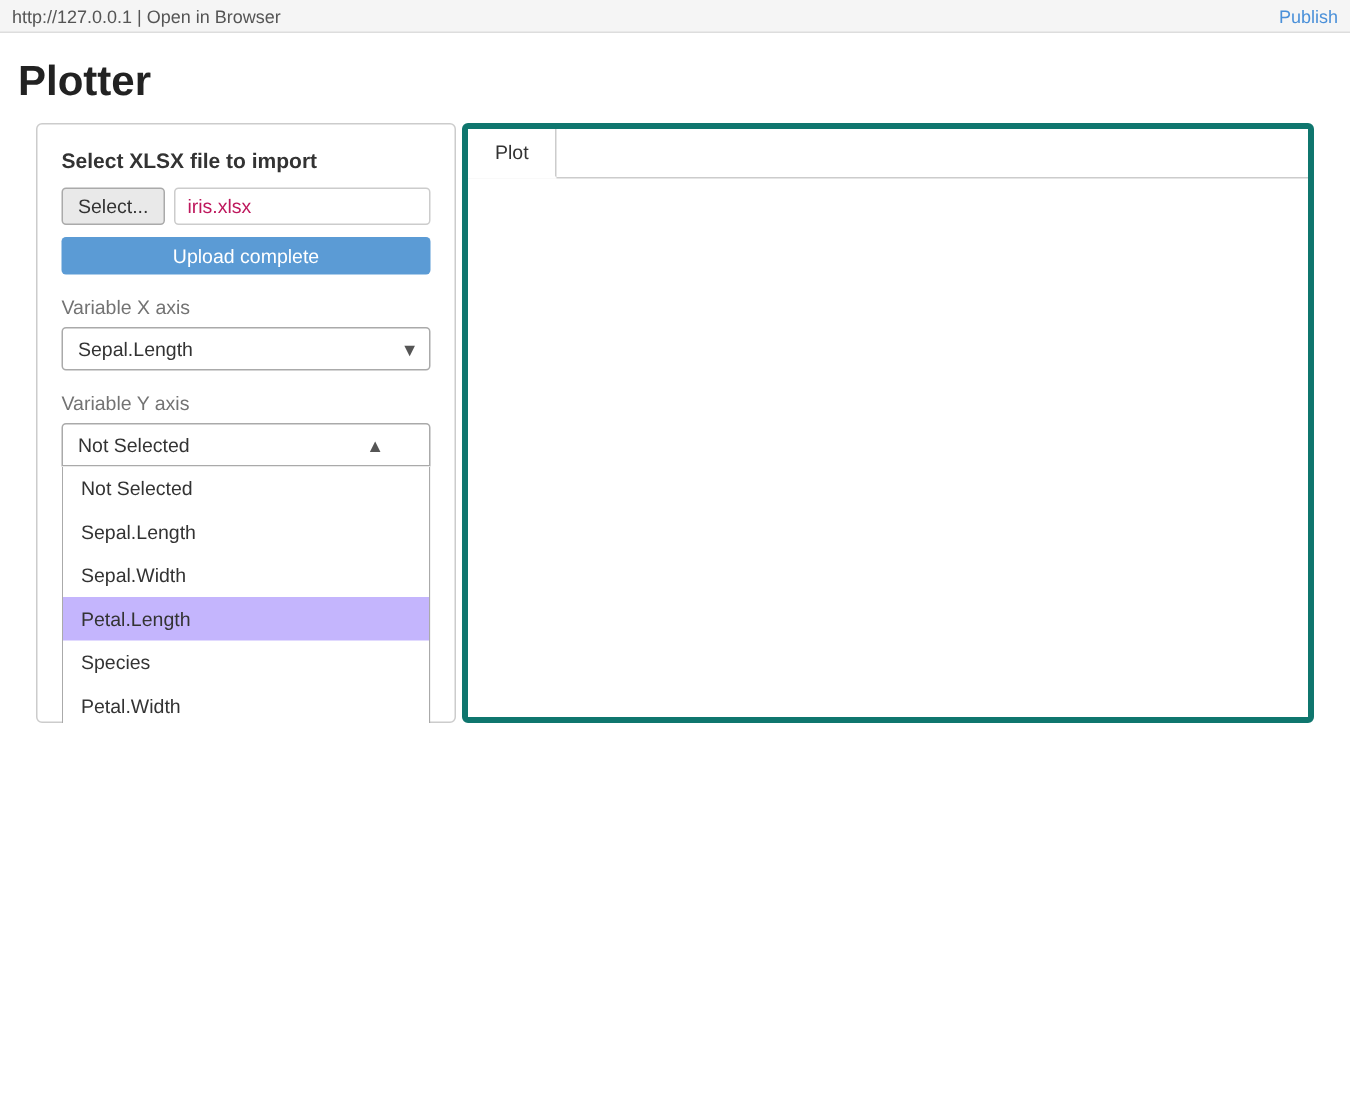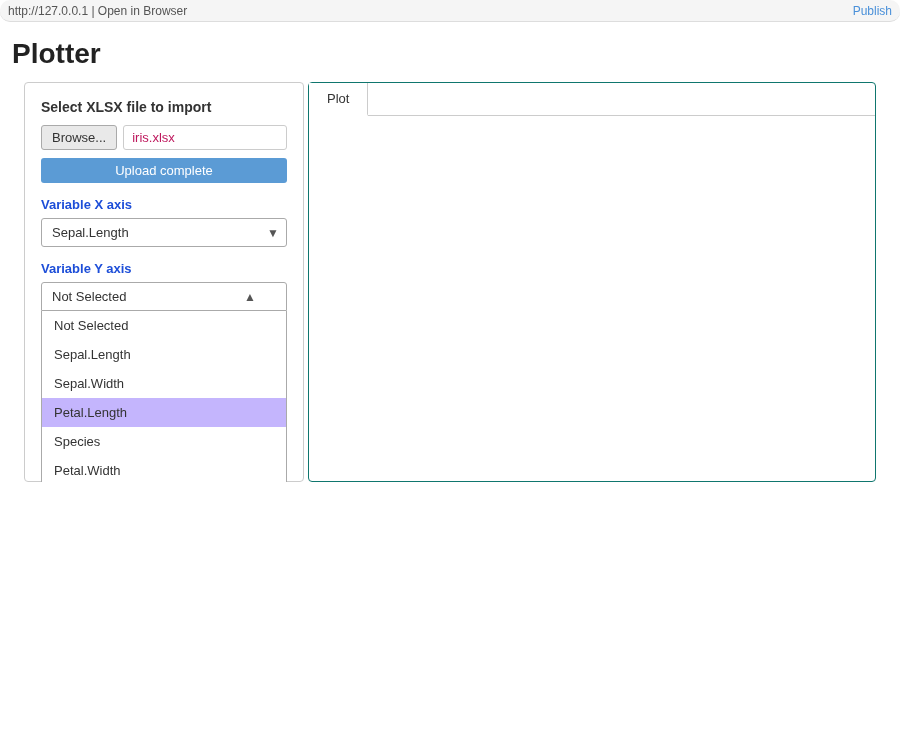--- a/index.html
+++ b/index.html
@@ -17,21 +17,20 @@
 
     .top-bar {
       height: 22px;
       background: #f5f5f5;
       border-bottom: 1px solid #ddd;
       display: flex;
       align-items: center;
       padding: 0 8px;
       font-size: 12px;
       color: #555;
-      border-radius: 10px;
     }
 
     .publish-btn {
       margin-left: auto;
       color: #4a90d9;
       font-size: 12px;
     }
 
     .page-title {
       font-size: 28px;
@@ -94,23 +93,23 @@
       text-align: center;
       padding: 5px;
       border-radius: 3px;
       font-size: 13px;
       margin-bottom: 14px;
       width: 100%;
     }
 
     .axis-label {
       font-size: 13px;
-      font-weight: bold;
+      font-weight: normal;
       margin-bottom: 6px;
-      color: #1d4ed8;
+      color: #737373;
     }
 
     .dropdown-wrapper {
       position: relative;
       margin-bottom: 14px;
     }
 
     .dropdown-select {
       width: 100%;
       padding: 6px 30px 6px 10px;
@@ -175,21 +174,21 @@
       cursor: pointer;
       color: #333;
     }
 
     .dropdown-list-item.highlighted {
       background: #c4b5fd;
     }
 
     .right-panel {
       flex: 1;
-      border: 1px solid #0f766e;
+      border: 4px solid #0f766e;
       border-radius: 4px;
       background: #fff;
       min-height: 400px;
       text-align: right;
     }
 
     .plot-tab-bar {
       border-bottom: 1px solid #ccc;
       display: flex;
     }
@@ -218,21 +217,21 @@
 
 <div class="page-title">Plotter</div>
 
 <div class="main-layout">
 
   <div class="left-panel">
 
     <div class="section-title">Select XLSX file to import</div>
 
     <div class="file-row">
-      <button class="browse-btn">Browse...</button>
+      <button class="browse-btn">Select...</button>
       <div class="file-name-display">iris.xlsx</div>
     </div>
 
     <div class="upload-complete-bar">Upload complete</div>
 
     <div class="axis-label">Variable X axis</div>
     <div class="dropdown-wrapper">
       <select class="dropdown-select">
         <option>Not Selected</option>
         <option selected="">Sepal.Length</option>

